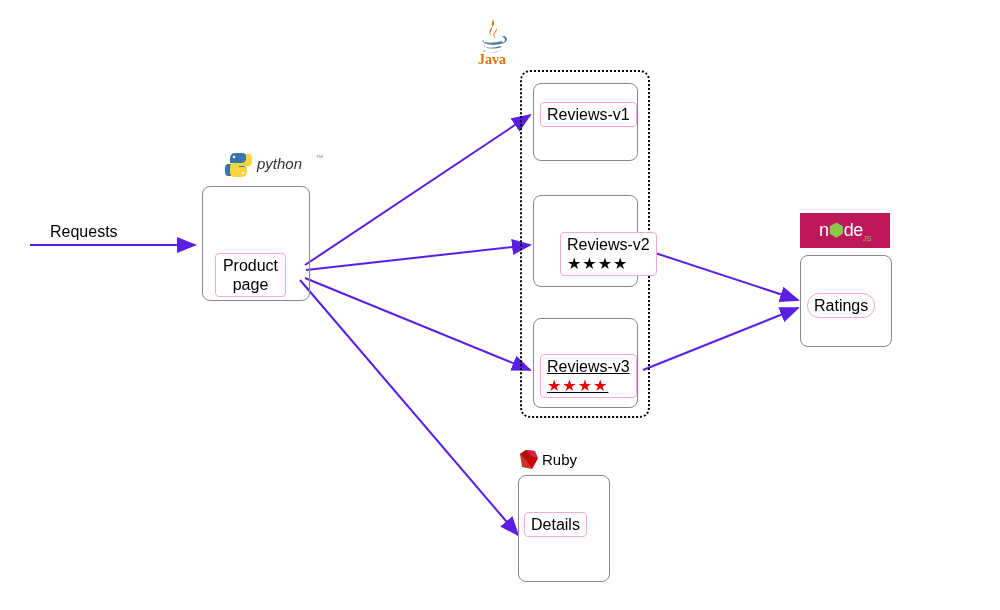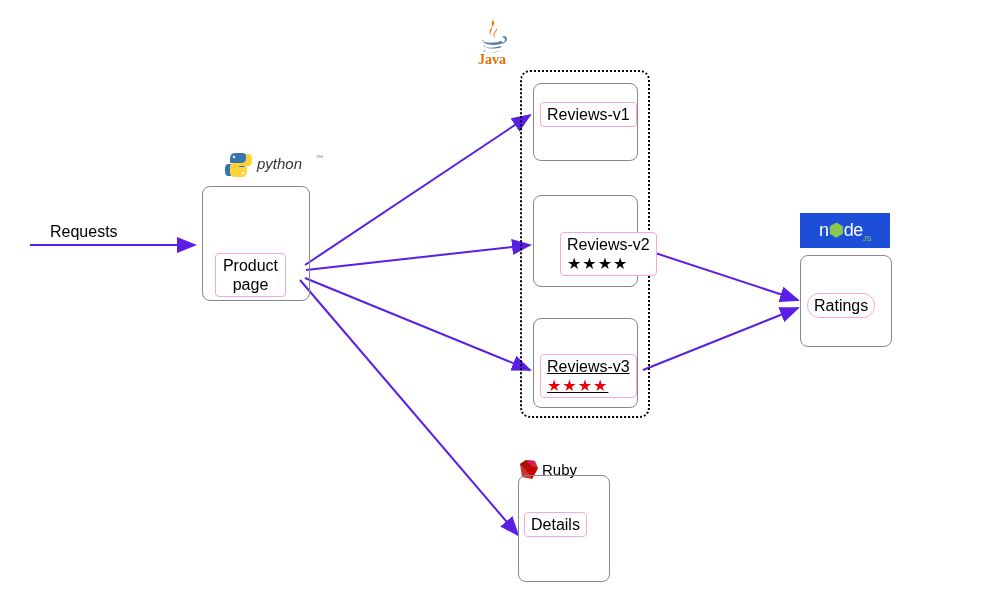--- a/index.html
+++ b/index.html
@@ -54,21 +54,21 @@
       width: 1000px;
       height: 610px;
       pointer-events: none;
     }
     .logo {
       position: absolute;
     }
     .python-logo { width: 100px; font-style: italic; }
     .java-logo { width: 55px; }
     .ruby-logo { width: 70px; }
-    .node-logo { width: 90px; height: 35px; background: #1d4ed8; display: flex; align-items: center; justify-content: center; }
+    .node-logo { width: 90px; height: 35px; background: #be185d; display: flex; align-items: center; justify-content: center; }
     .node-text { color: #fff; font-size: 18px; font-family: sans-serif; letter-spacing: -0.5px; }
     .node-text .hex { color: #8cc84b; }
   </style>
 </head>
 <body>
 
 <svg class="arrows">
   <defs>
     <marker id="arrowhead" markerWidth="10" markerHeight="8" refX="9" refY="4" orient="auto">
       <polygon points="0 0, 10 4, 0 8" fill="#5a1ee6"></polygon>
@@ -138,21 +138,21 @@
   <span class="stars red">★★★★</span>
 </div>
 
 <div class="logo node-logo" style="left:800px; top:213px;">
   <span class="node-text">n<span class="hex">⬢</span>de<sub style="font-size:8px;color:#8cc84b;">JS</sub></span>
 </div>
 
 <div class="box outer-box" style="left:800px; top:255px; width:92px; height:92px;"></div>
 <div class="label-box" style="left:807px; top:293px;border-radius:12px;">Ratings</div>
 
-<div class="logo ruby-logo" style="left:517px; top:458px;">
+<div class="logo ruby-logo" style="left:517px; top:448px;">
   <svg viewBox="0 0 70 25" width="70" height="25">
     <polygon points="3,6 9,2 18,3 21,10 15,21 5,19" fill="#cc342d"></polygon>
     <polygon points="9,2 14,8 18,3" fill="#e0115f"></polygon>
     <polygon points="3,6 9,12 14,8 9,2" fill="#a91401"></polygon>
     <polygon points="14,8 21,10 15,21 9,12" fill="#cc0000"></polygon>
     <text x="25" y="17" font-size="15" fill="#000">Ruby</text>
   </svg>
 </div>
 
 <div class="box outer-box" style="left:518px; top:475px; width:92px; height:107px;"></div>

